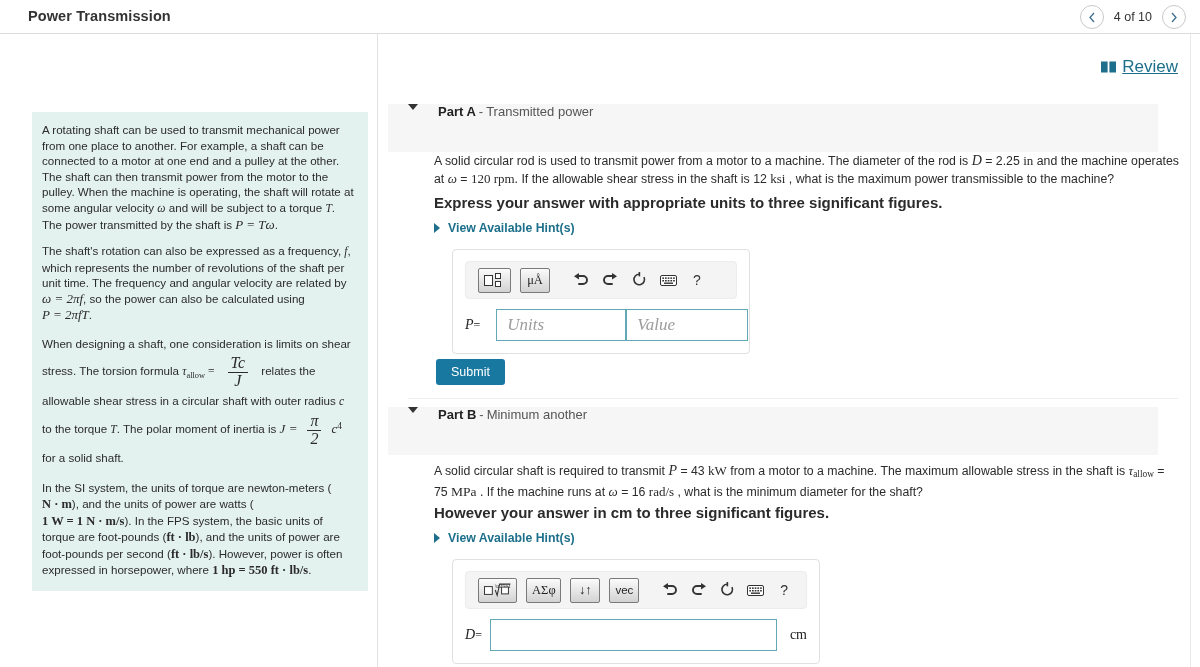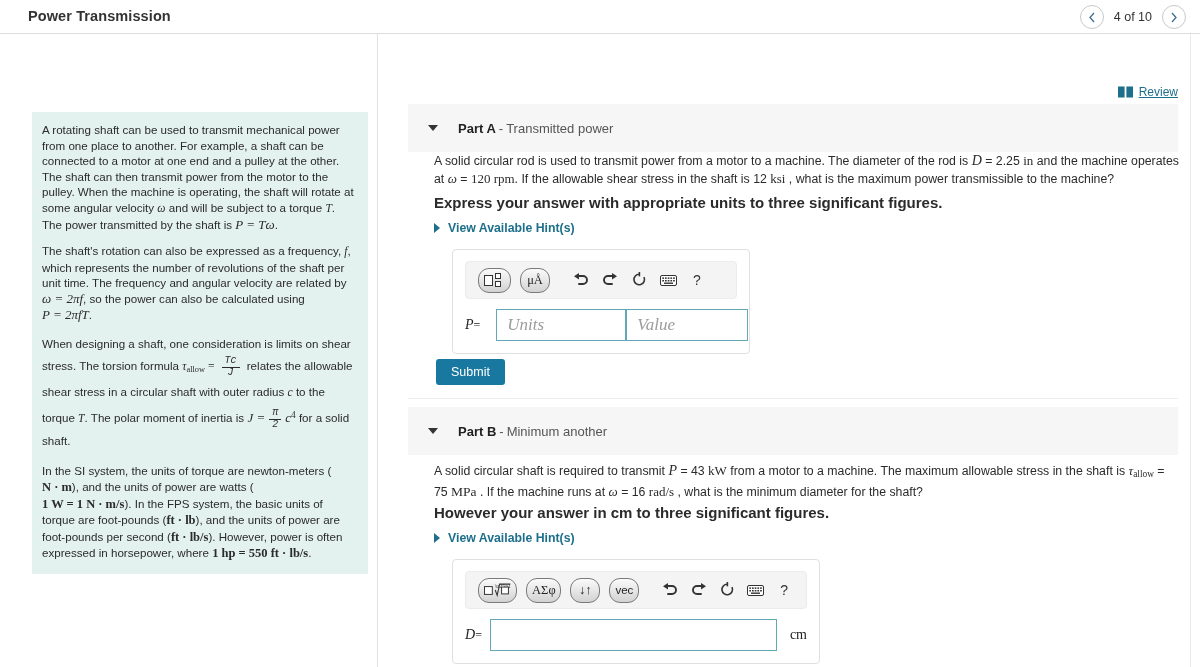--- a/index.html
+++ b/index.html
@@ -57,41 +57,41 @@
     padding: 10px 12px 12px 10px;
     font-size: 11.6px; line-height: 15.6px; color: #2b2b2b;
   }
   .intro p { margin: 0 0 11px 0; }
   .intro p:last-child { margin-bottom: 0; }
   .intro b { font-weight: bold; }
 
   
   .frac {
     display: inline-block; vertical-align: middle;
-    text-align: center; font-family: Liberation Mono, monospace;
-    font-style: italic; font-size: 10px; line-height: 1.05;
-    margin: 0 4px;
+    text-align: center; font-family: Liberation Serif, serif;
+    font-style: italic; font-size: 16px; line-height: 1.05;
+    margin: 0 10px;
   }
   .frac .num { display: block; padding: 0 3px; }
   .frac .den { display: block; border-top: 1px solid #2b2b2b; padding: 0 3px; }
   .sub { font-size: 0.72em; vertical-align: -0.25em; font-style: normal; margin-top: 12px; }
   .sup { font-size: 0.72em; vertical-align: 0.45em; font-style: normal; }
 
   
   .review {
     position: absolute; right: 22px; top: 57px;
     display: flex; align-items: center; gap: 6px;
-    font-size: 12px; color: #1d6f8b; cursor: pointer; margin-top: 28px;
+    font-size: 17px; color: #1d6f8b; cursor: pointer;
   }
   .review .rlabel { text-decoration: underline; }
 
   .part-header {
-    position: absolute; left: 408px; width: 770px; height: 48px;
+    position: absolute; left: 388px; width: 770px; height: 48px;
     background: #f6f6f6;
-    display: flex; align-items: center;
+    display: flex; 
     padding-left: 20px;
     font-size: 13px;
   }
   .caret-down {
     width: 0; height: 0;
     border-left: 5.5px solid transparent;
     border-right: 5.5px solid transparent;
     border-top: 6px solid #333333;
     margin-right: 20px; cursor: pointer;
   }
@@ -126,21 +126,21 @@
     background: #ffffff;
     padding: 11px 12px 12px 12px;
   }
   .toolbar {
     background: #f4f4f4; border: 1px solid #ececec; border-radius: 4px;
     height: 38px; display: flex; align-items: center; gap: 9px;
     padding: 0 12px;
   }
   .tb-key {
     height: 25px; min-width: 30px;
-    border: 1px solid #7a7a7a; border-radius: 11px;
+    border: 1px solid #7a7a7a; border-radius: 2px;
     background: linear-gradient(#fbfbfb, #d2d2d2);
     display: flex; align-items: center; justify-content: center;
     padding: 0 5px; cursor: pointer;
     font-size: 12.5px; color: #222222;
     font-family: "Liberation Serif", serif;
   }
   .tb-icon {
     color: #333333; font-size: 15px; cursor: pointer;
     display: flex; align-items: center; justify-content: center;
     width: 20px; height: 22px;

